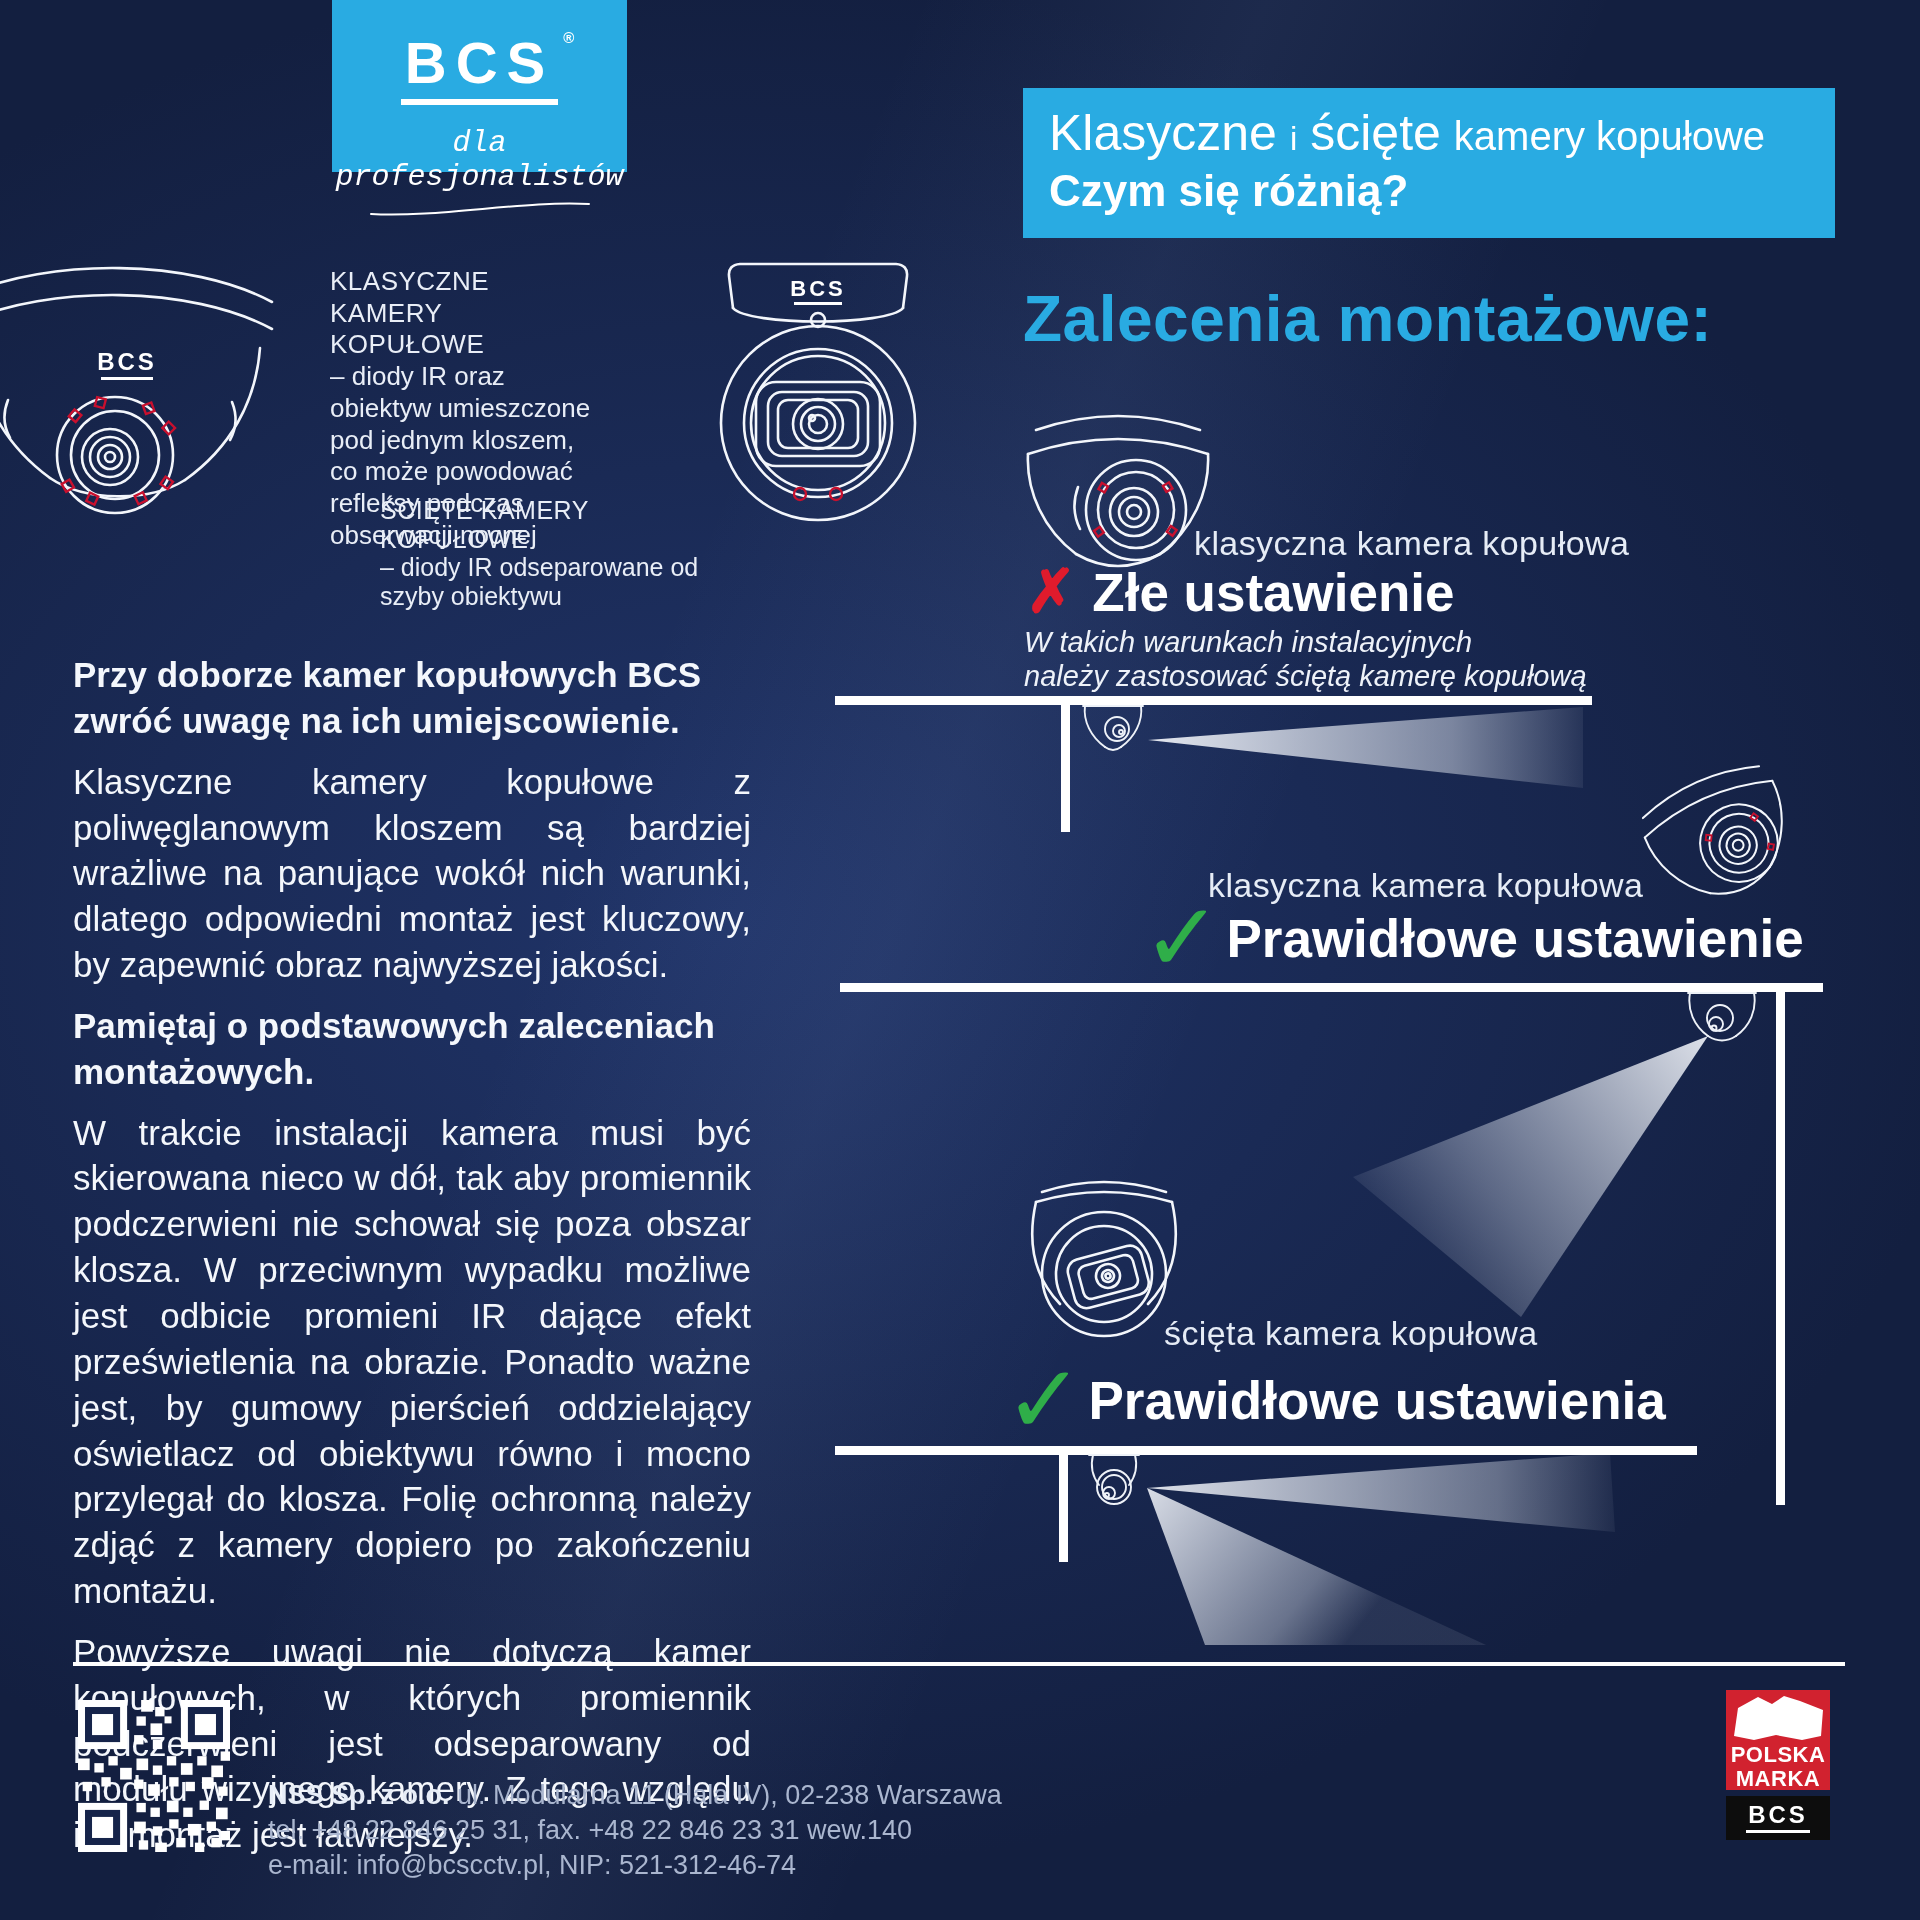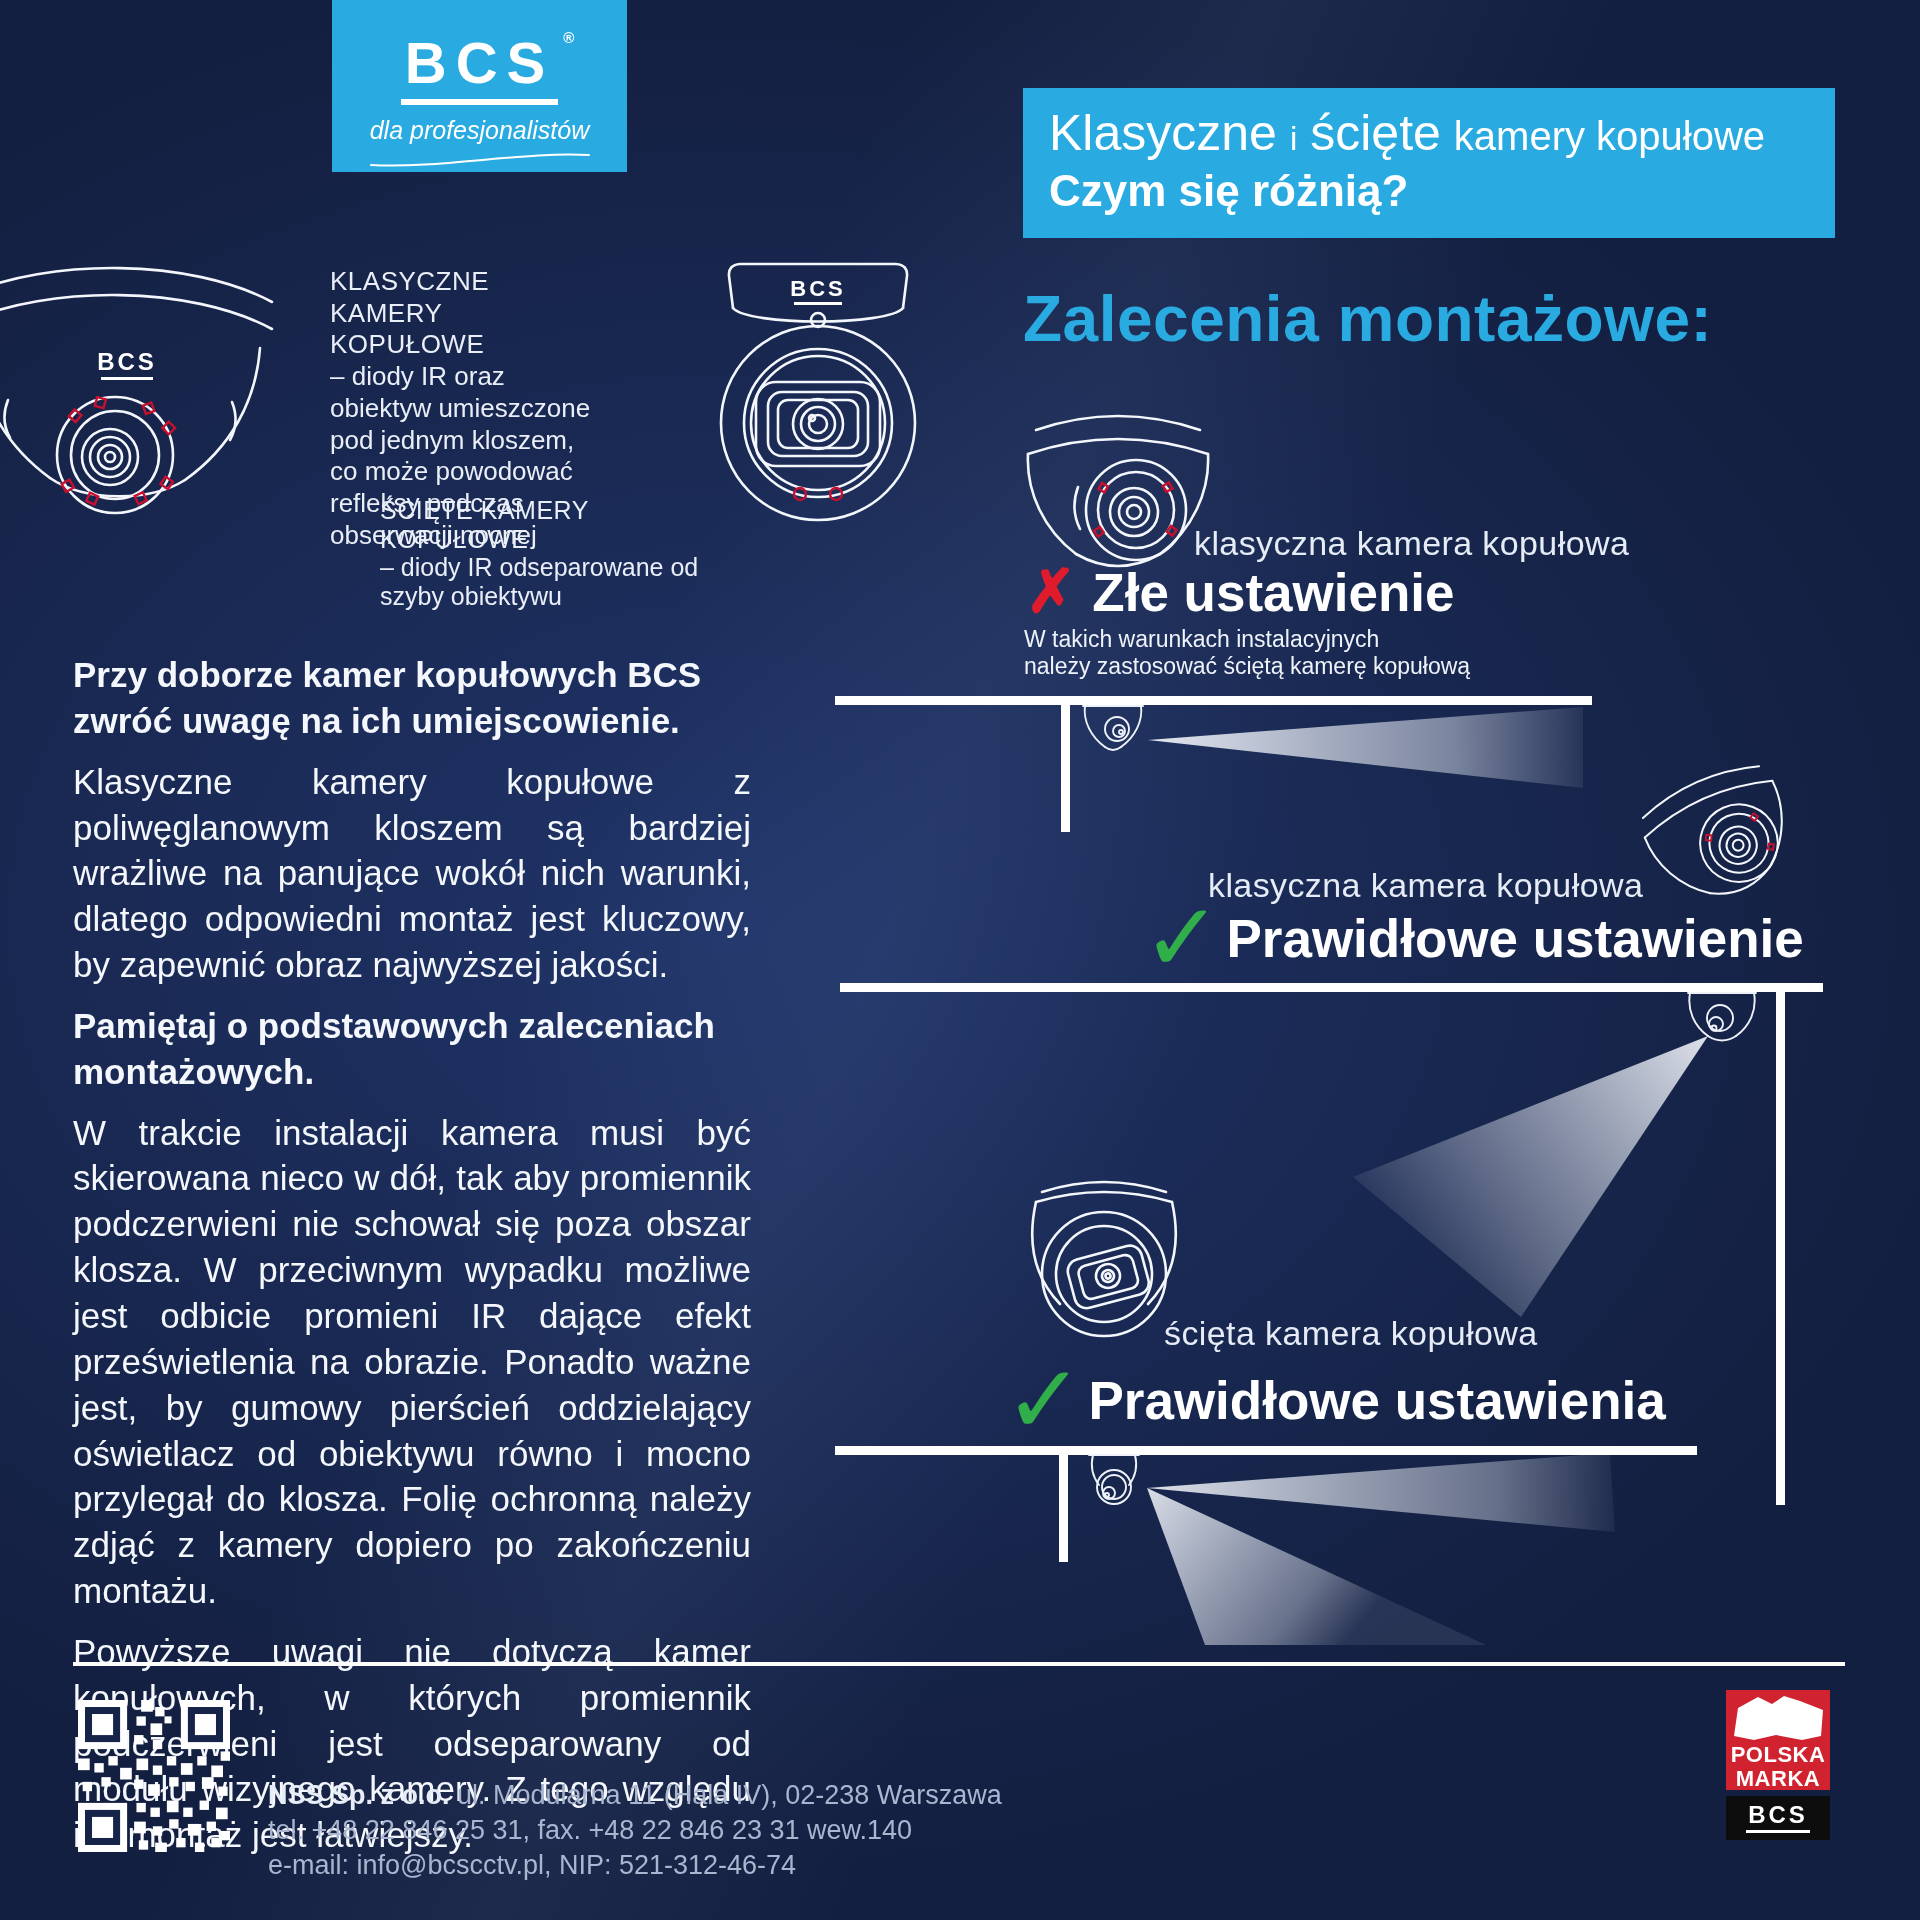--- a/index.html
+++ b/index.html
@@ -14,21 +14,21 @@
   svg{display:block;overflow:visible;}
   .lineart{stroke:#f3f6fb;stroke-width:2.6;fill:none;stroke-linecap:round;stroke-linejoin:round;}
   .lineart-thin{stroke:#eef2f8;stroke-width:1.9;fill:none;stroke-linecap:round;stroke-linejoin:round;}
   .redink{stroke:#c8102e;fill:none;stroke-width:2.4;}
 
   
   .logo-box{left:332px;top:0;width:295px;height:172px;background:#29abe2;text-align:center;}
   .bcs-logo{display:inline-block;margin-top:34px;position:relative;font-weight:bold;font-size:58px;
     letter-spacing:9px;line-height:1;border-bottom:6px solid #fff;padding:0 4px 7px 4px;}
   .bcs-reg{position:absolute;top:-4px;right:-16px;font-size:15px;letter-spacing:0;}
-  .tagline{margin-top:11px;font-family:Liberation Sans, sans-serif;font-style:italic;font-size:25px;}
+  .tagline{margin-top:21px;font-family:Liberation Mono, monospace;font-style:italic;font-size:30px;}
   .swoosh{margin:2px auto 0 auto;}
 
   
   .cam-label{font-size:26px;line-height:1.22;color:#e9eef7;}
   .cam-label .t{letter-spacing:0.5px;}
   .right-align{text-align:left;}
 
   
   .article{left:73px;top:652px;width:678px;font-size:35px;line-height:1.31;color:#f4f7fc;}
   .article p{margin:0 0 15px 0;}
@@ -41,21 +41,21 @@
   .bt1{font-size:50px;} .bt-conj{font-size:33px;} .bt2{font-size:50px;} .bt3{font-size:40px;}
   .banner-l2{font-size:44px;font-weight:bold;margin-top:11px;line-height:1;}
 
   .section-heading{left:1023px;top:282px;font-size:64px;font-weight:bold;color:#29abe2;letter-spacing:0.5px;text-align:right;}
 
   .cam-caption{font-size:34px;color:#e6ecf6;letter-spacing:0.4px;}
   .verdict-row{display:flex;align-items:center;}
   .verdict{font-size:53px;font-weight:bold;color:#fff;line-height:1;}
   .mark-x{font-size:60px;font-weight:bold;color:#e01b2c;line-height:1;margin-right:16px;}
   .mark-check{font-size:96px;font-weight:400;color:#2fae49;line-height:0.75;margin-right:4px;}
-  .note{font-size:23px;line-height:1.16;color:#eef2f9;}
+  .note{font-size:29px;line-height:1.16;color:#eef2f9;font-style:italic;}
 
   
   .divider{left:73px;top:1662px;width:1772px;height:4px;background:#fff;}
   .website{left:268px;top:1688px;font-size:58px;color:#f2f5fa;letter-spacing:1px;}
   .addr{left:268px;top:1778px;font-size:27px;line-height:1.3;color:#aab6cf;}
   .addr .co{font-weight:bold;color:#e7edf7;}
   .badge{left:1726px;top:1690px;width:104px;}
   .badge-red{width:104px;height:100px;background:#d1222f;position:relative;text-align:center;}
   .badge-red .map{position:absolute;top:4px;left:4px;}
   .badge-word{position:relative;font-size:22px;font-weight:bold;line-height:1.06;letter-spacing:0.5px;color:#fff;}

